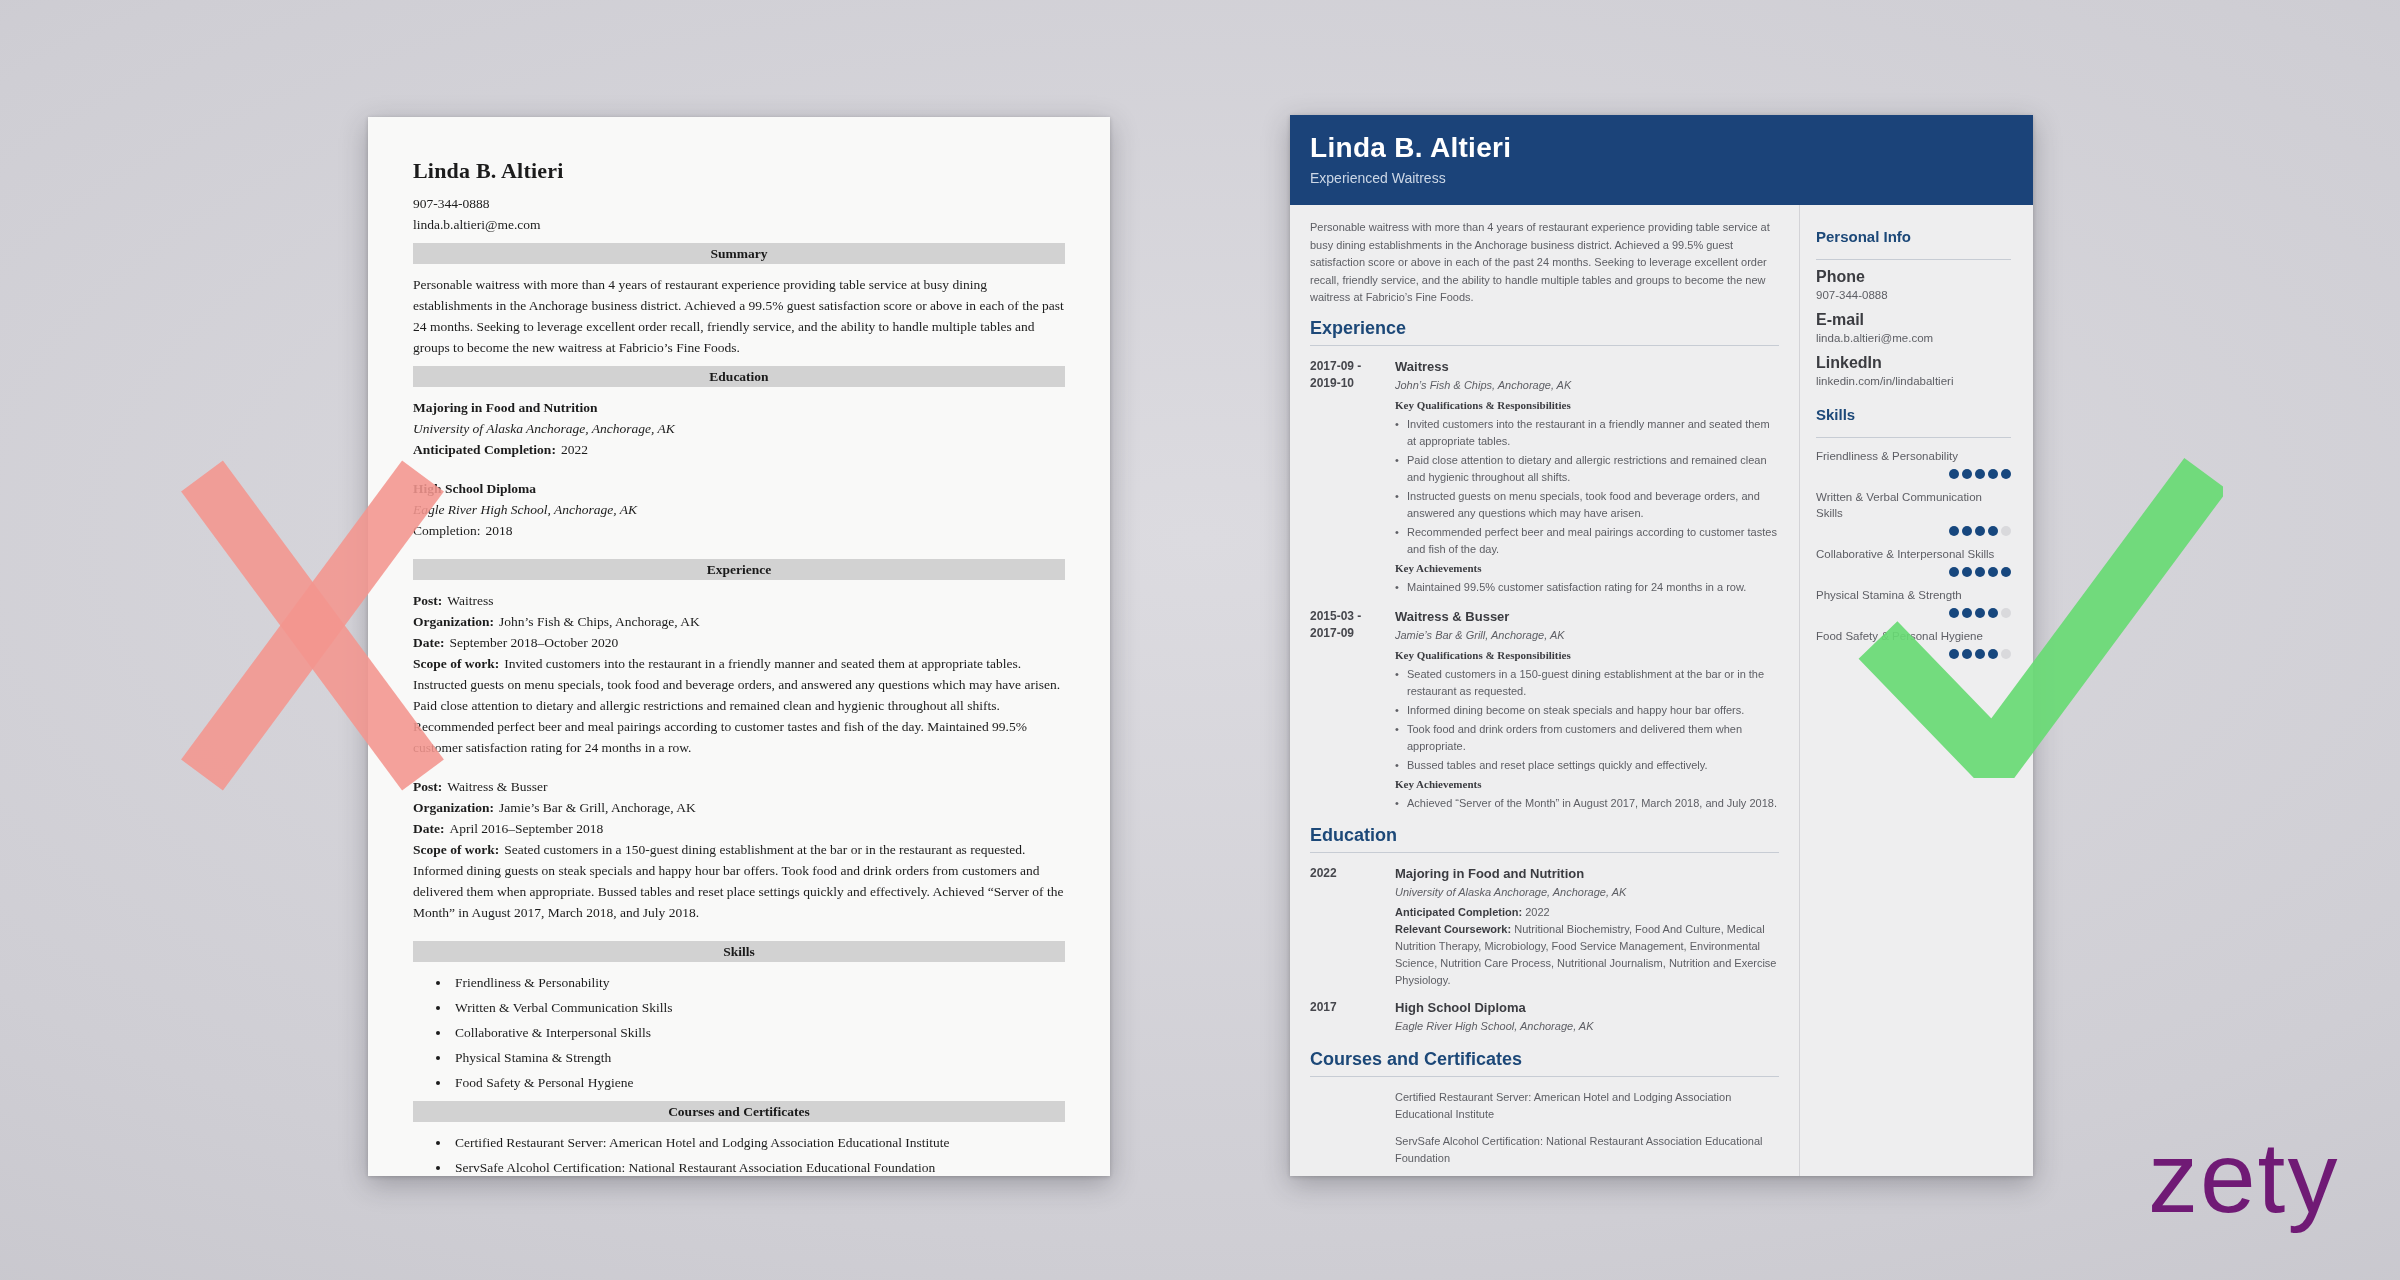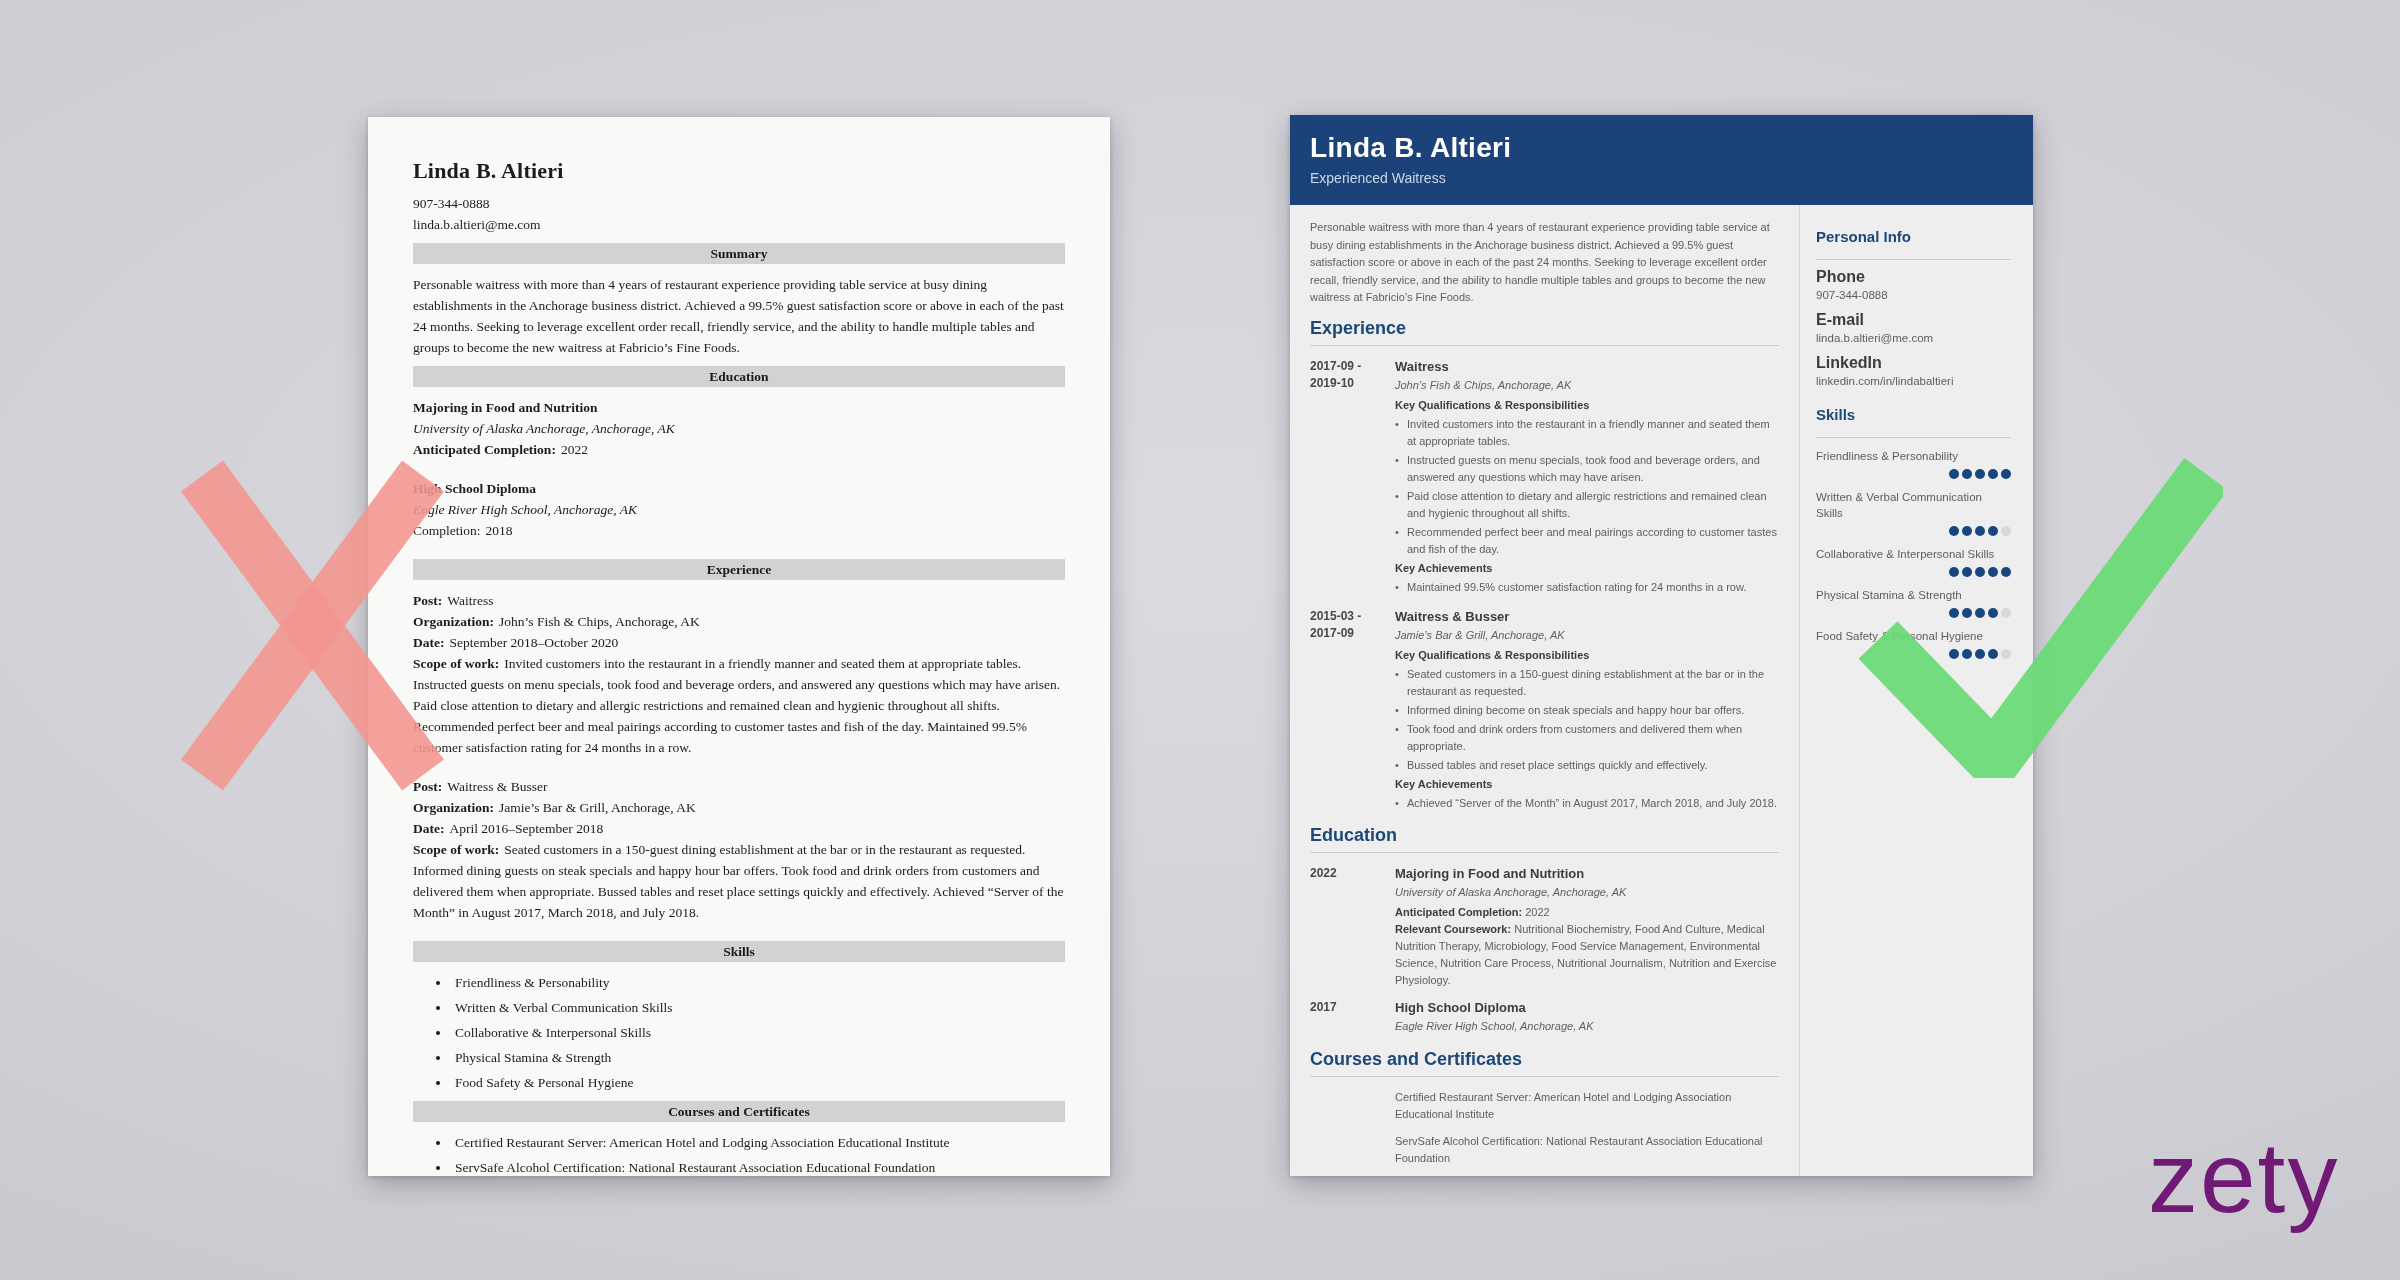--- a/index.html
+++ b/index.html
@@ -52,21 +52,21 @@
   .r-summary { font-size:11px; line-height:17.5px; margin-bottom:10px; }
   .r-sec {
     color:#1c4878; font-size:18px; font-weight:bold; line-height:22px;
     padding-bottom:6px; border-bottom:1px solid #c7ccd4; margin:10px 0 12px 0;
   }
   .r-row { display:flex; margin-bottom:10px; }
   .r-dates { width:85px; flex:none; font-size:12px; font-weight:bold; color:#46474d; line-height:17px; }
   .r-body { flex:1; font-size:11px; line-height:17px; }
   .r-jtitle { font-size:13px; font-weight:bold; color:#3b3c41; line-height:17px; }
   .r-jcompany { font-style:italic; margin:2px 0 3px 0; }
-  .r-jsub { font-weight:bold; color:#3b3c41; margin:2px 0 2px 0; }
+  .r-jsub { font-weight:bold; color:#3b3c41; margin:2px 0 2px 0;font-family:Liberation Serif, serif; }
   .r-ul { list-style:none; }
   .r-ul li { padding-left:12px; position:relative; margin-bottom:2px; }
   .r-ul li::before { content:"•"; position:absolute; left:0; top:0; }
   .r-course { margin-bottom:10px; }
   .r-h4 {
     color:#1c4878; font-size:15px; font-weight:bold; line-height:19px;
     padding-bottom:13px; border-bottom:1px solid #c7ccd4; margin:10px 0 8px 0;
   }
   .r-lbl { font-size:16px; font-weight:bold; color:#3b3c41; line-height:16px; margin-top:9px; }
   .r-val { font-size:11.5px; line-height:16px; margin-top:2px; }
@@ -156,22 +156,22 @@
           <div class="r-dates">
             <div>2017-09 -</div>
             <div>2019-10</div>
           </div>
           <div class="r-body">
             <div class="r-jtitle">Waitress</div>
             <div class="r-jcompany">John’s Fish &amp; Chips, Anchorage, AK</div>
             <div class="r-jsub">Key Qualifications &amp; Responsibilities</div>
             <ul class="r-ul">
               <li>Invited customers into the restaurant in a friendly manner and seated them at appropriate tables.</li>
+              <li>Paid close attention to dietary and allergic restrictions and remained clean and hygienic throughout all shifts.</li>
               <li>Instructed guests on menu specials, took food and beverage orders, and answered any questions which may have arisen.</li>
-              <li>Paid close attention to dietary and allergic restrictions and remained clean and hygienic throughout all shifts.</li>
               <li>Recommended perfect beer and meal pairings according to customer tastes and fish of the day.</li>
             </ul>
             <div class="r-jsub">Key Achievements</div>
             <ul class="r-ul">
               <li>Maintained 99.5% customer satisfaction rating for 24 months in a row.</li>
             </ul>
           </div>
         </div>
 
         <div class="r-row">

